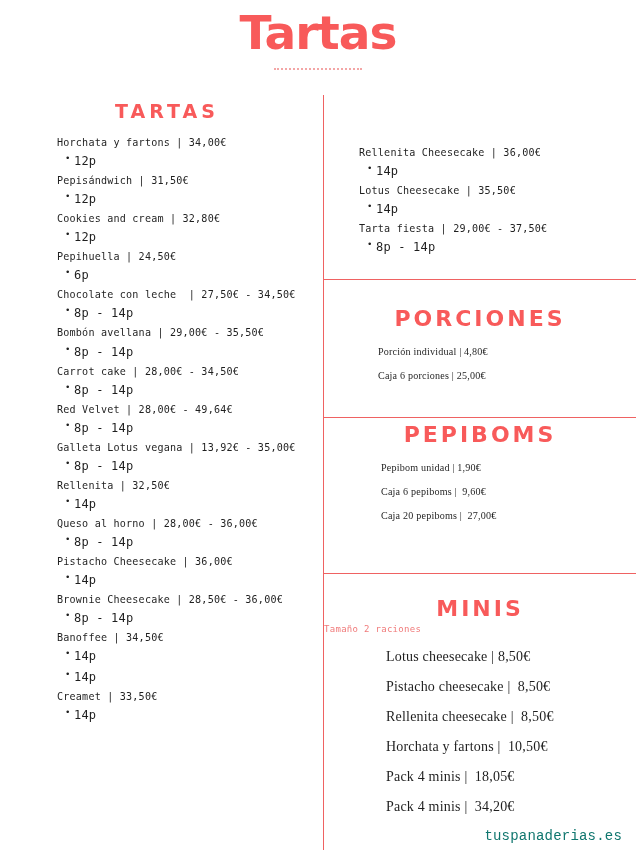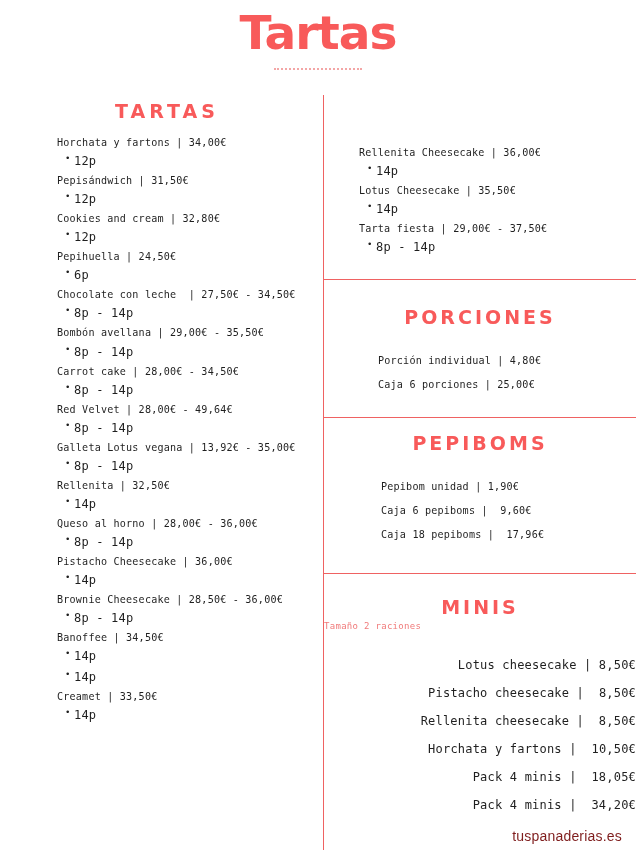--- a/index.html
+++ b/index.html
@@ -77,21 +77,21 @@
     font-weight: bold;
     color: #f85a5a;
     letter-spacing: 3px;
   }
   .section-head.left-head {
     font-size: 19px;
     letter-spacing: 4px;
     margin: 0 0 16px 58px;
   }
   .section-head.center-head {
-    font-size: 19px;
+    font-size: 22px;
     text-align: center;
     margin: 0;
   }
   .section-sub {
     font-family: "DejaVu Sans Mono", "Liberation Mono", monospace;
     font-size: 9px;
     color: #f07a7a;
     letter-spacing: 0.3px;
     margin-top: 3px;
   }
@@ -129,43 +129,43 @@
     width: 312px;
   }
   .h-divider {
     position: absolute;
     left: 0;
     width: 313px;
     height: 1px;
     background: #ef6262;
   }
   .block-body {
-    margin-top: 28px;
+    margin-top: 16px;
+    font-family: Liberation Serif, serif;
   }
   .block-body .item {
     margin-bottom: 14px;
   }
 
   .porciones-body { padding-left: 54px; }
   .pepiboms-body  { padding-left: 57px; }
   .minis-body     { padding-left: 62px; }
   .minis-body .item {
-    font-size: 12px;
+    font-size: 14px;
     margin-bottom: 16px;
-    text-align: right;
   }
 
   
   .watermark {
     position: absolute;
     right: 14px;
     bottom: 10px;
-    font-family: Liberation Sans, sans-serif;
+    font-family: Liberation Mono, monospace;
     font-size: 14px;
-    color: #7f1d1d;
+    color: #0f766e;
     letter-spacing: 0.2px;
   }
 </style>
 </head>
 <body>
 
 <div class="masthead">
   <h1 class="page-title">Tartas</h1>
   <div class="title-rule"></div>
 </div>
@@ -267,26 +267,26 @@
     <div class="block" style="top:170px;">
       <div class="section-head center-head">PORCIONES</div>
       <div class="block-body porciones-body">
         <div class="item">Porción individual | 4,80€</div>
         <div class="item">Caja 6 porciones | 25,00€</div>
       </div>
     </div>
 
     <div class="h-divider" style="top:281px;"></div>
 
-    <div class="block" style="top:296px;">
+    <div class="block" style="top:286px;">
       <div class="section-head center-head">PEPIBOMS</div>
       <div class="block-body pepiboms-body">
         <div class="item">Pepibom unidad | 1,90€</div>
         <div class="item">Caja 6 pepiboms |  9,60€</div>
-        <div class="item">Caja 18 pepiboms |  17,96€</div>
+        <div class="item">Caja 20 pepiboms |  27,00€</div>
       </div>
     </div>
 
     <div class="h-divider" style="top:437px;"></div>
 
     <div class="block" style="top:460px;">
       <div class="section-head center-head">MINIS</div>
       <div class="section-sub">Tamaño 2 raciones</div>
       <div class="block-body minis-body">
         <div class="item">Lotus cheesecake | 8,50€</div>

